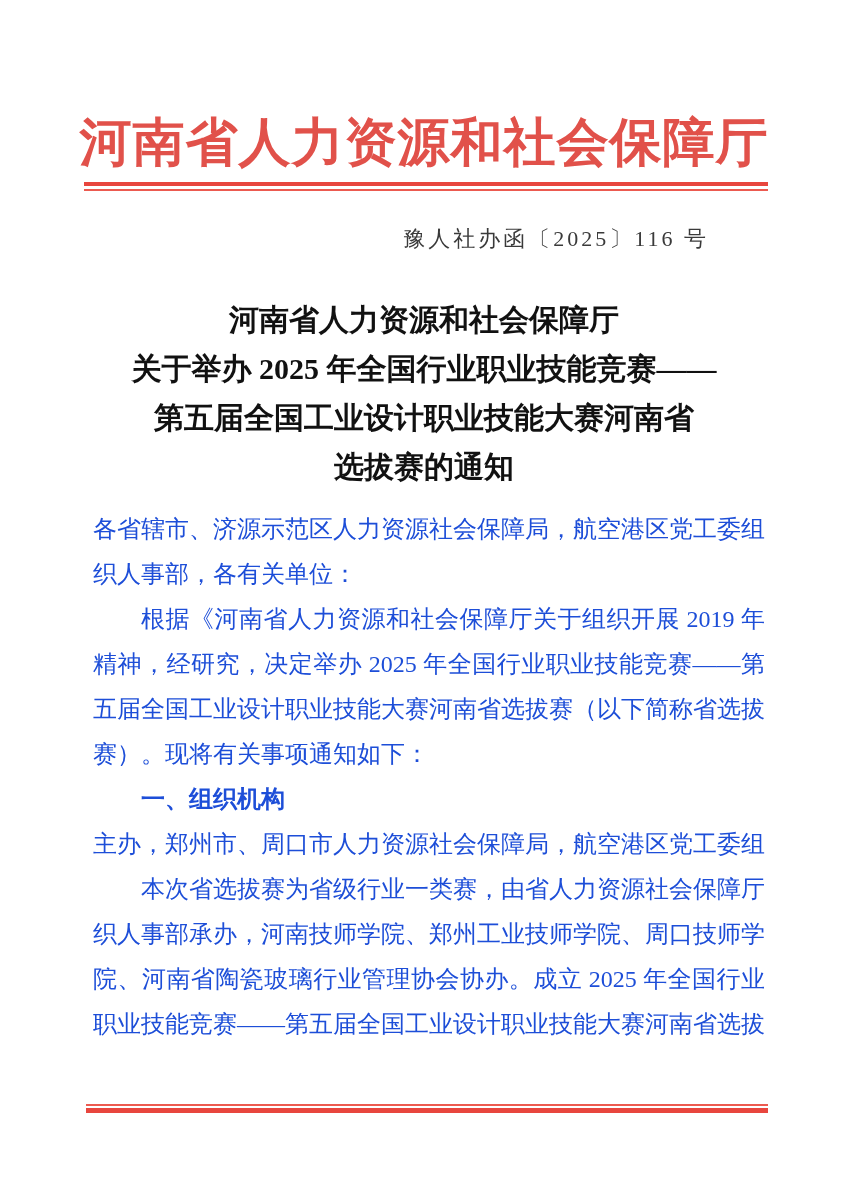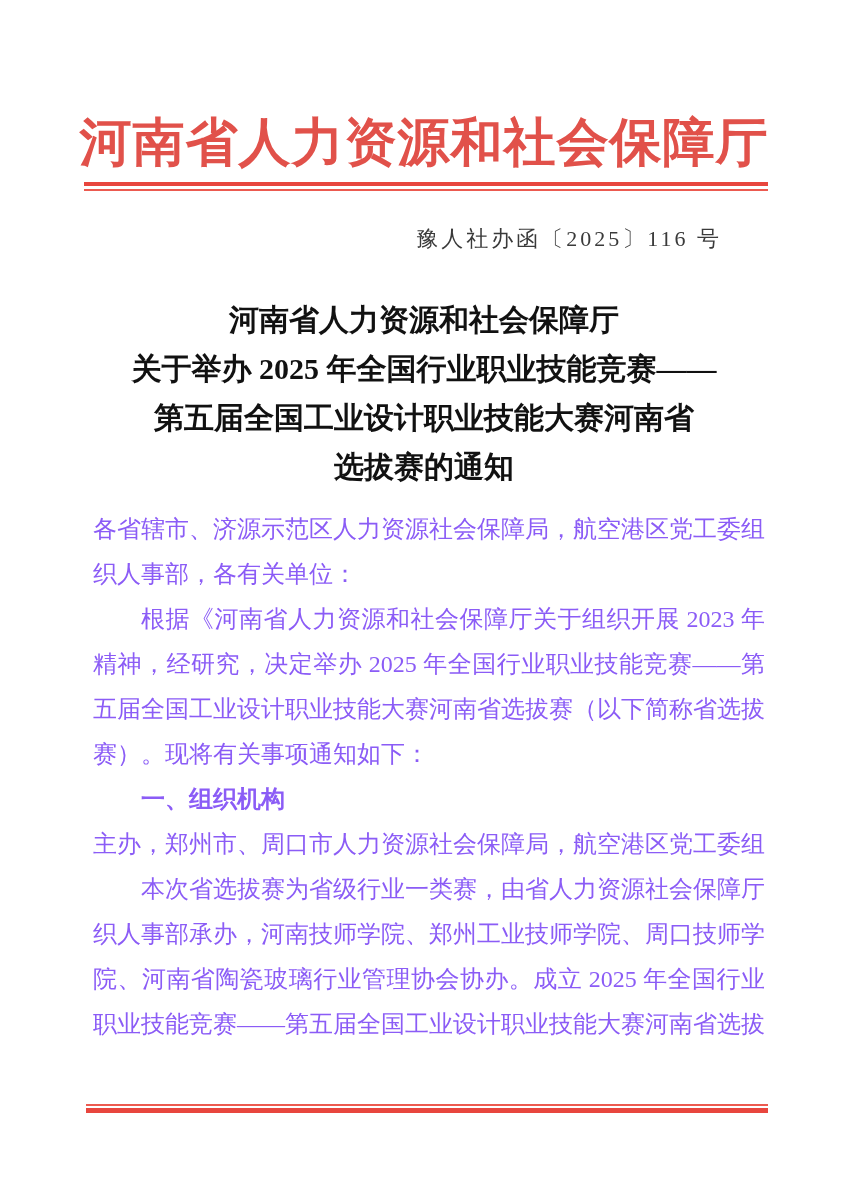--- a/index.html
+++ b/index.html
@@ -23,39 +23,39 @@
     white-space:nowrap;
   }
 
   
   .rule-top{position:absolute;left:84px;width:684px;top:182px;}
   .rule-top .thick{height:4px;background:#e8463e;}
   .rule-top .thin{height:2px;background:#ec5a50;margin-top:3px;}
 
   
   .doc-no{
-    position:absolute;top:224px;right:126px;
+    position:absolute;top:224px;right:139px;
     font-size:22px;color:#3a3a3a;
     letter-spacing:3px;
     white-space:nowrap;
   }
 
   
   .notice-title{
     position:absolute;left:0;right:0;top:295px;
     text-align:center;
     font-size:30px;font-weight:bold;color:#111111;
     line-height:49px;
     white-space:nowrap;
   }
 
   
   .body-text{
     position:absolute;left:93px;width:672px;top:507px;
-    font-size:24px;color:#8b5cf6;
+    font-size:24px;color:#1d4ed8;
     line-height:45px;
   }
   .line{
     text-align:justify;
     text-align-last:justify;
     white-space:nowrap;
     height:45px;
   }
   .line.left{text-align:left;text-align-last:left;}
   .line.indent{text-indent:48px;text-align:right;}
@@ -83,21 +83,21 @@
   <div class="notice-title">
     <div>河南省人力资源和社会保障厅</div>
     <div>关于举办 2025 年全国行业职业技能竞赛——</div>
     <div>第五届全国工业设计职业技能大赛河南省</div>
     <div>选拔赛的通知</div>
   </div>
 
   <div class="body-text">
     <div class="line">各省辖市、济源示范区人力资源社会保障局，航空港区党工委组</div>
     <div class="line left">织人事部，各有关单位：</div>
-    <div class="line indent">根据《河南省人力资源和社会保障厅关于组织开展 2023 年</div>
+    <div class="line indent">根据《河南省人力资源和社会保障厅关于组织开展 2019 年</div>
     <div class="line">精神，经研究，决定举办 2025 年全国行业职业技能竞赛——第</div>
     <div class="line">五届全国工业设计职业技能大赛河南省选拔赛（以下简称省选拔</div>
     <div class="line left">赛）。现将有关事项通知如下：</div>
     <div class="line left indent bold">一、组织机构</div>
     <div class="line">主办，郑州市、周口市人力资源社会保障局，航空港区党工委组</div>
     <div class="line indent">本次省选拔赛为省级行业一类赛，由省人力资源社会保障厅</div>
     <div class="line">织人事部承办，河南技师学院、郑州工业技师学院、周口技师学</div>
     <div class="line">院、河南省陶瓷玻璃行业管理协会协办。成立 2025 年全国行业</div>
     <div class="line left">职业技能竞赛——第五届全国工业设计职业技能大赛河南省选拔</div>
   </div>

